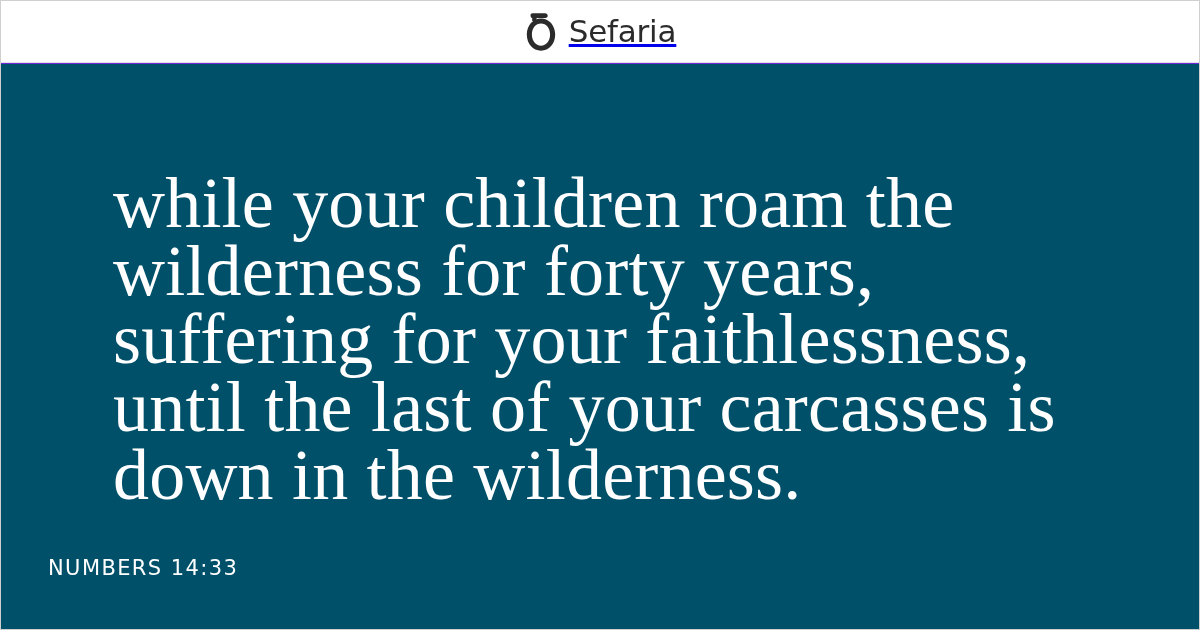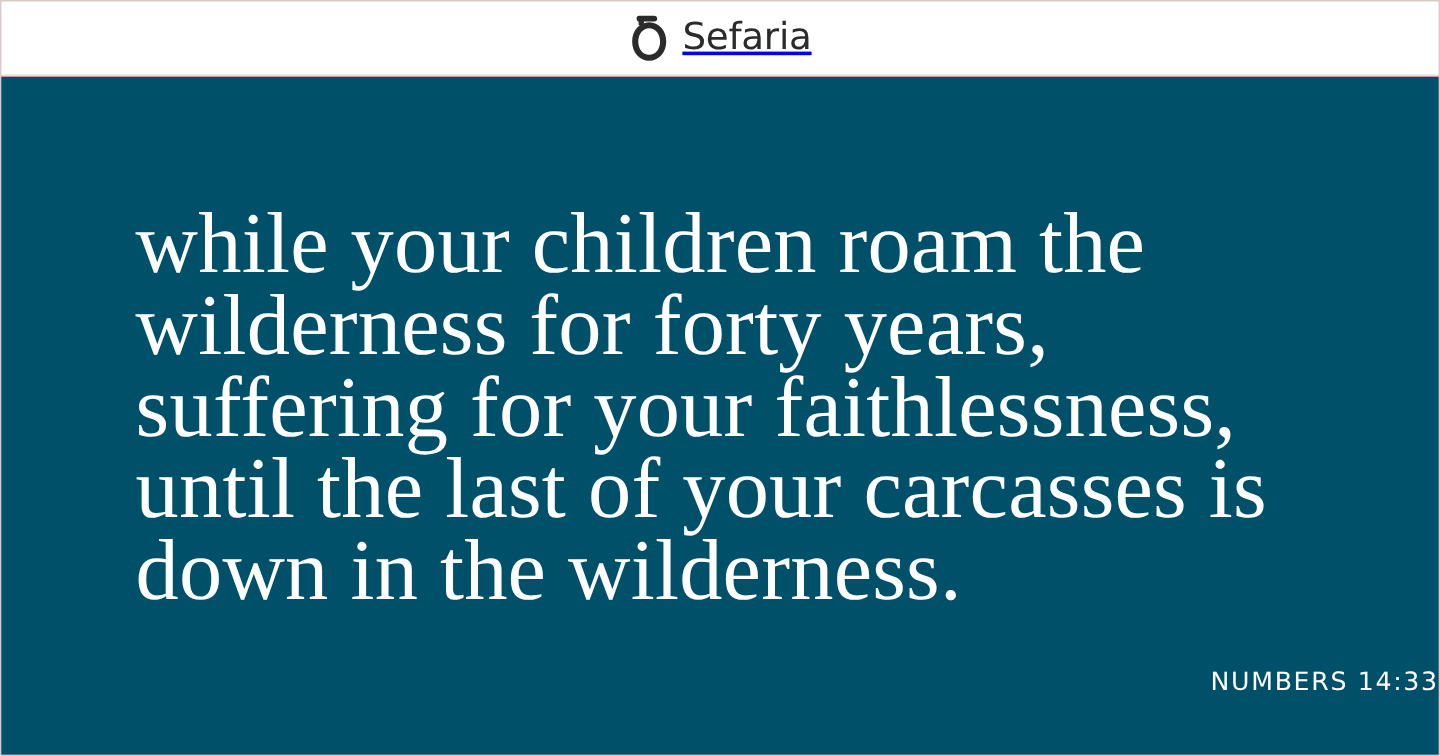--- a/index.html
+++ b/index.html
@@ -8,21 +8,21 @@
     padding: 0;
     background: #ffffff;
   }
 
   .card {
     position: relative;
     width: 1200px;
     height: 630px;
     box-sizing: border-box;
     overflow: hidden;
-    background: #fca5a5;
+    background: #6d28d9;
     border: 1px solid #cfcfcf;
     font-family: "Liberation Serif", "DejaVu Serif", serif;
   }
 
   
   .header {
     position: absolute;
     top: 0;
     left: 0;
     right: 0;
@@ -78,24 +78,24 @@
     font-family: "Liberation Serif", "DejaVu Serif", serif;
     font-size: 72px;
     font-weight: 400;
     line-height: 68px;
     letter-spacing: 0.2px;
     text-align: left;
   }
 
   .citation {
     position: absolute;
-    left: 3px;
+    left: 16px;
     right: 0;
     top: 492px;
-    text-align: right;
+    text-align: left;
     color: #ffffff;
     font-family: "DejaVu Sans", "Liberation Sans", sans-serif;
     font-size: 21px;
     font-weight: 400;
     letter-spacing: 1.4px;
     text-transform: uppercase;
     white-space: nowrap;
     padding-left: 31px;
   }
 </style>

